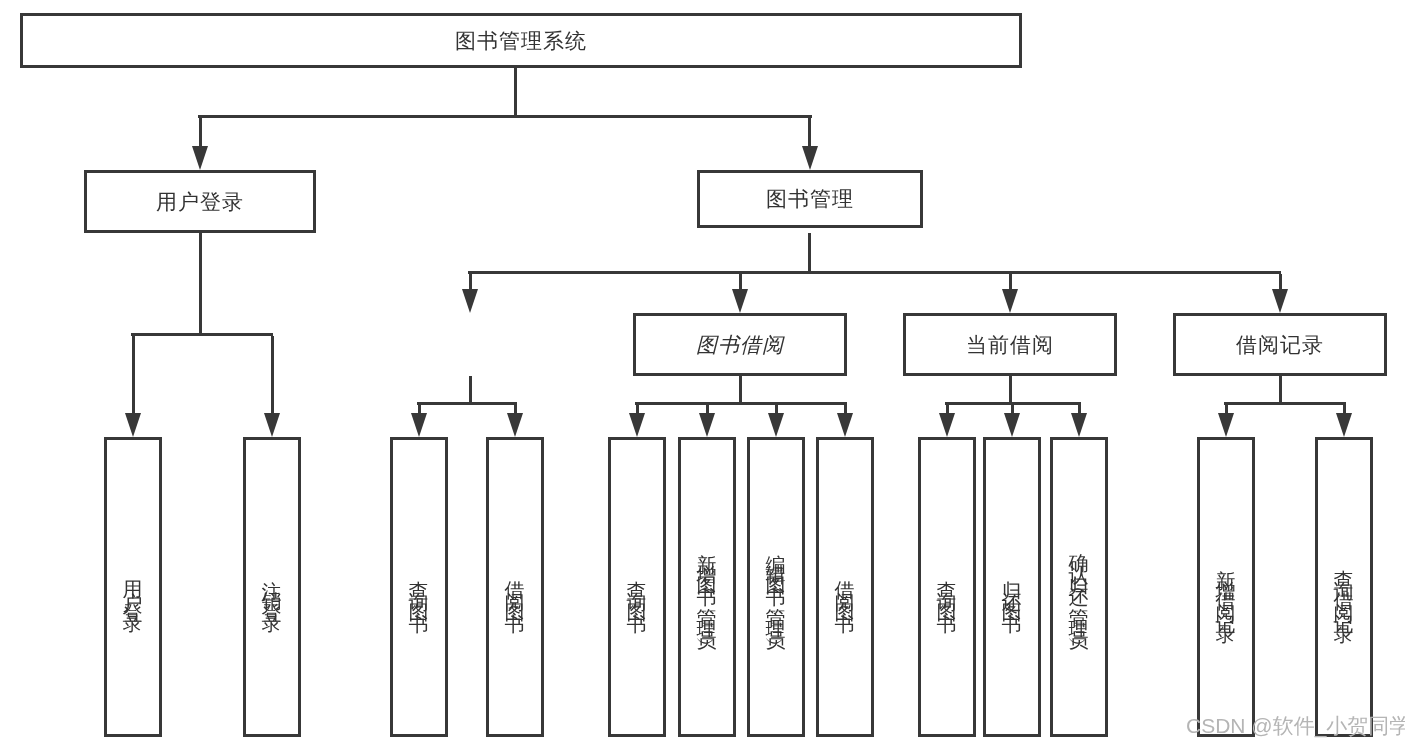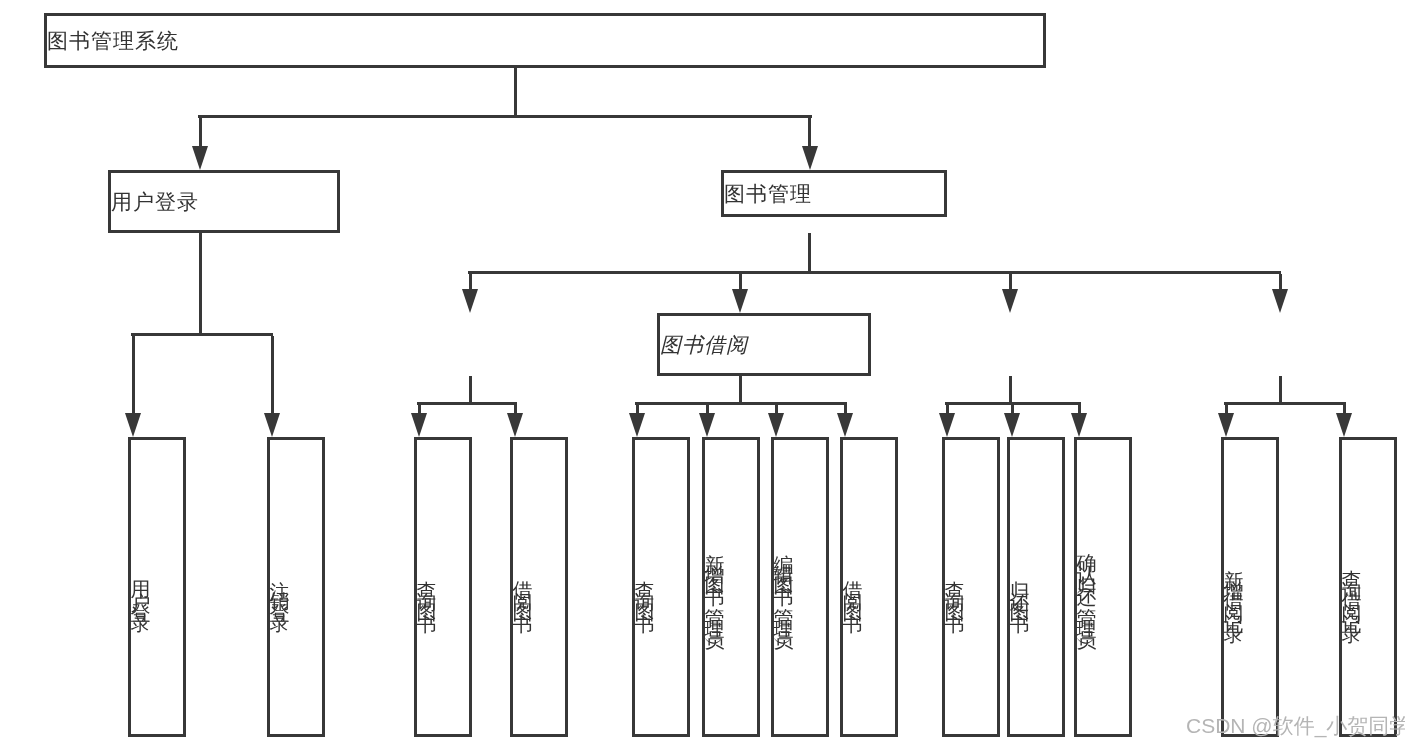--- a/index.html
+++ b/index.html
@@ -17,25 +17,24 @@
     background: var(--background);
     font-family: "Liberation Sans", "DejaVu Sans", sans-serif;
     overflow: hidden;
   }
   .box {
     position: absolute;
     background: var(--background);
     border: 3px solid var(--line);
     display: flex;
     align-items: center;
-    justify-content: flex-start;
+    justify-content: center;
     color: var(--text);
     font-size: 21px;
     letter-spacing: 1px;
-    margin-left: 24px;
   }
   .l3 { top: 313px; width: 214px; height: 63px; }
   .leaf { top: 437px; width: 58px; height: 300px; }
   .vtext {
     writing-mode: vertical-rl;
     text-orientation: mixed;
     font-size: 20px;
     letter-spacing: 11px;
     line-height: 1;
     white-space: nowrap;
@@ -70,21 +69,21 @@
   <div class="line" style="left:514px; top:68px; width:3px; height:50px;"></div>
   <div class="line" style="left:198px; top:115px; width:614px; height:3px;"></div>
   <div class="line" style="left:199px; top:118px; width:3px; height:30px;"></div>
   <div class="line" style="left:808px; top:118px; width:3px; height:30px;"></div>
   <div class="arr" style="left:192px; top:146px;"></div>
   <div class="arr" style="left:802px; top:146px;"></div>
 
   <div class="box" style="left:84px; top:170px; width:232px; height:63px;">
     <span>用户登录</span>
   </div>
-  <div class="box" style="left:697px; top:170px; width:226px; height:47px;">
+  <div class="box" style="left:697px; top:170px; width:226px; height:58px;">
     <span>图书管理</span>
   </div>
 
   <div class="line" style="left:199px; top:233px; width:3px; height:103px;"></div>
   <div class="line" style="left:131px; top:333px; width:142px; height:3px;"></div>
   <div class="line" style="left:132px; top:336px; width:3px; height:78px;"></div>
   <div class="line" style="left:271px; top:336px; width:3px; height:78px;"></div>
   <div class="arr" style="left:125px; top:413px;"></div>
   <div class="arr" style="left:264px; top:413px;"></div>
 
@@ -94,20 +93,26 @@
   <div class="line" style="left:739px; top:274px; width:3px; height:17px;"></div>
   <div class="line" style="left:1009px; top:274px; width:3px; height:17px;"></div>
   <div class="line" style="left:1279px; top:274px; width:3px; height:17px;"></div>
   <div class="arr" style="left:462px; top:289px;"></div>
   <div class="arr" style="left:732px; top:289px;"></div>
   <div class="arr" style="left:1002px; top:289px;"></div>
   <div class="arr" style="left:1272px; top:289px;"></div>
 
   <div class="box l3" style="left:633px;font-style:italic;">
     <span>图书借阅</span>
+  </div>
+  <div class="box l3" style="left:903px;">
+    <span>当前借阅</span>
+  </div>
+  <div class="box l3" style="left:1173px;">
+    <span>借阅记录</span>
   </div>
 
   <div class="line" style="left:469px; top:376px; width:3px; height:29px;"></div>
   <div class="line" style="left:739px; top:376px; width:3px; height:29px;"></div>
   <div class="line" style="left:1009px; top:376px; width:3px; height:29px;"></div>
   <div class="line" style="left:1279px; top:376px; width:3px; height:29px;"></div>
 
   <div class="line" style="left:417px; top:402px; width:100px; height:3px;"></div>
   <div class="line" style="left:635px; top:402px; width:212px; height:3px;"></div>
   <div class="line" style="left:945px; top:402px; width:136px; height:3px;"></div>

